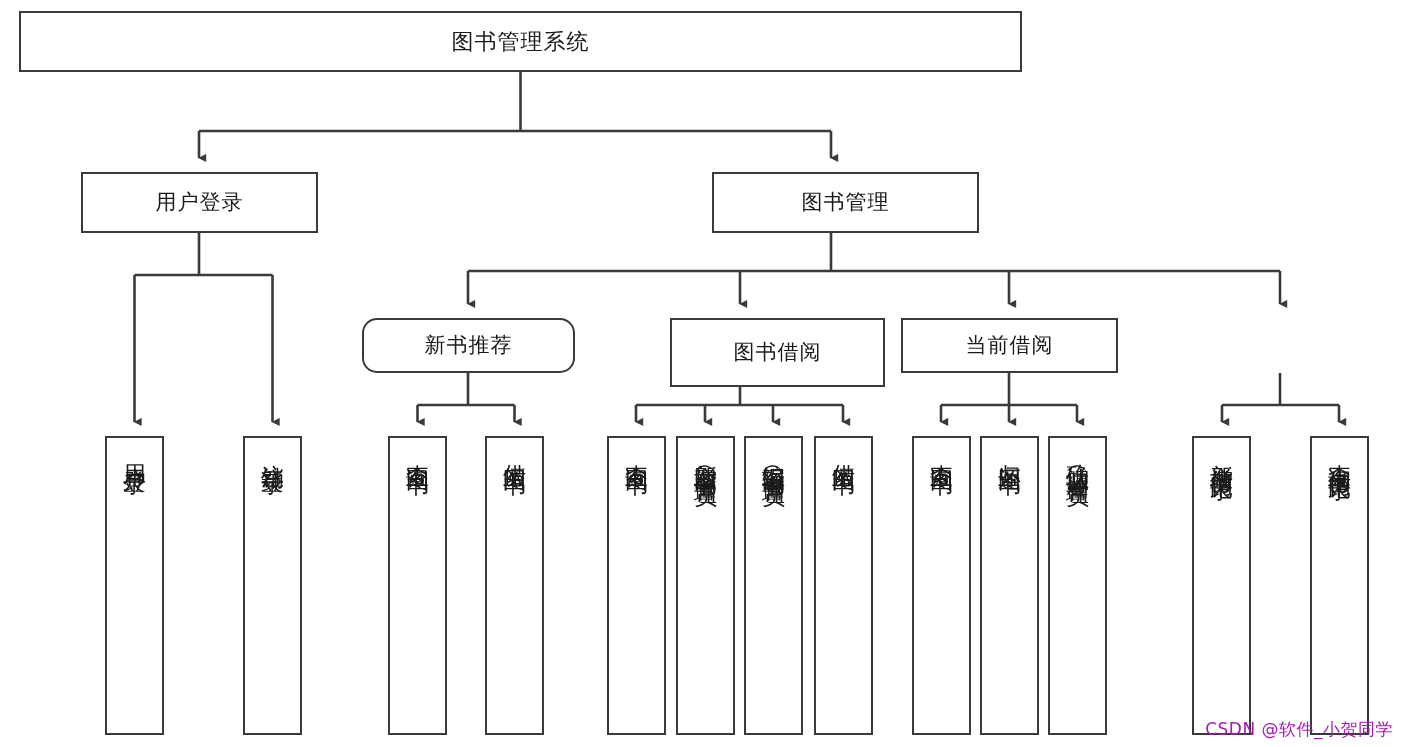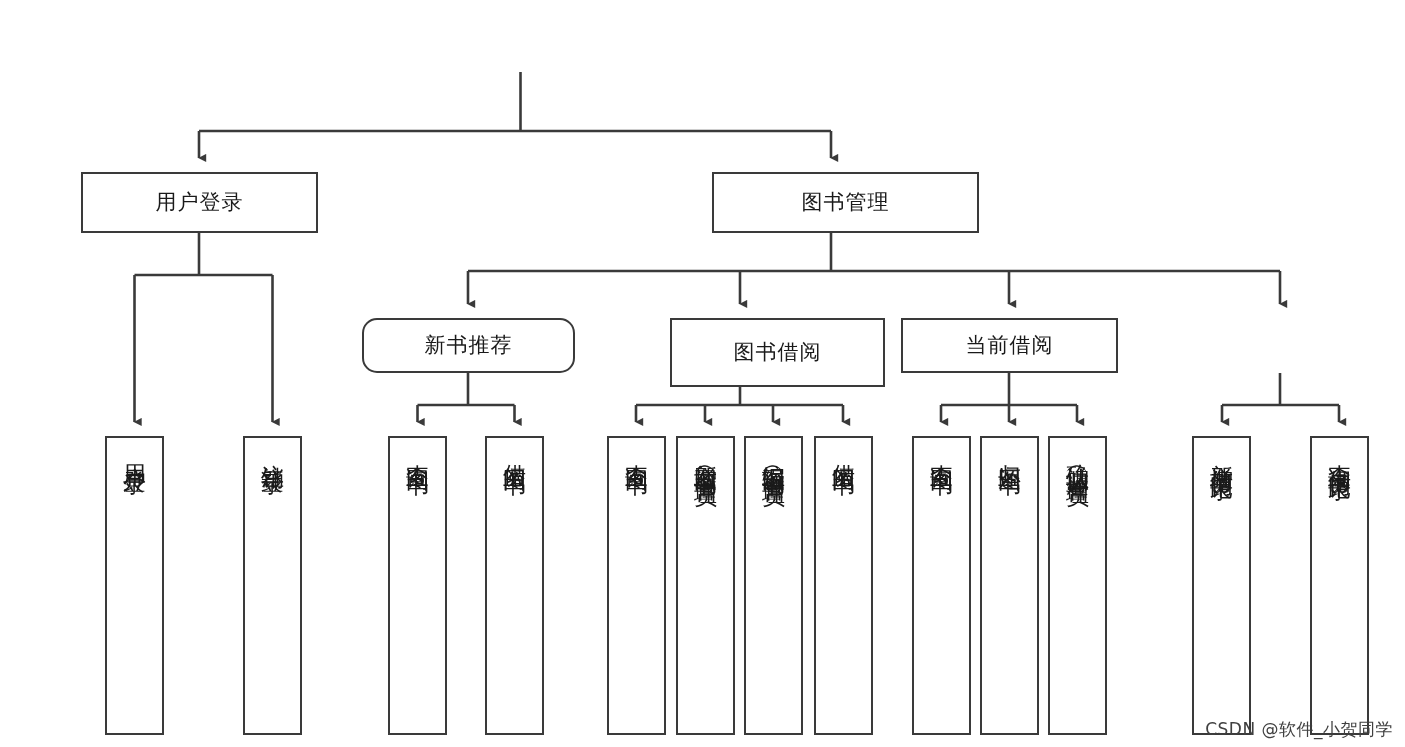--- a/index.html
+++ b/index.html
@@ -59,21 +59,21 @@
     letter-spacing:3px;
     white-space:nowrap;
     line-height:1;
   }
   
   #watermark{
     position:absolute;
     right:12px;
     bottom:6px;
     font-size:17px;
-    color:#404040;
+    color:#a21caf;
     letter-spacing:0.5px;
     white-space:nowrap;
     z-index:5;
   }
 </style>
 </head>
 <body>
 
 <div id="canvas">
 
@@ -120,20 +120,23 @@
       <path d="M1009,405 L1009,422" marker-end="url(#arrowhead)"></path>
       <path d="M1077,405 L1077,422" marker-end="url(#arrowhead)"></path>
 
       <path d="M1280,373 L1280,405"></path>
       <path d="M1222,405 L1339,405"></path>
       <path d="M1222,405 L1222,422" marker-end="url(#arrowhead)"></path>
       <path d="M1339,405 L1339,422" marker-end="url(#arrowhead)"></path>
     </g>
   </svg>
 
+  <div class="node horiz root" style="left:19px; top:11px; width:1003px; height:61px;">
+    <span class="label">图书管理系统</span>
+  </div>
 
   <div class="node horiz" style="left:81px; top:172px; width:237px; height:61px;">
     <span class="label">用户登录</span>
   </div>
 
   <div class="node horiz" style="left:712px; top:172px; width:267px; height:61px;">
     <span class="label">图书管理</span>
   </div>
 
   <div class="node horiz" style="left:362px; top:318px; width:213px; height:55px;border-radius:15px;">

